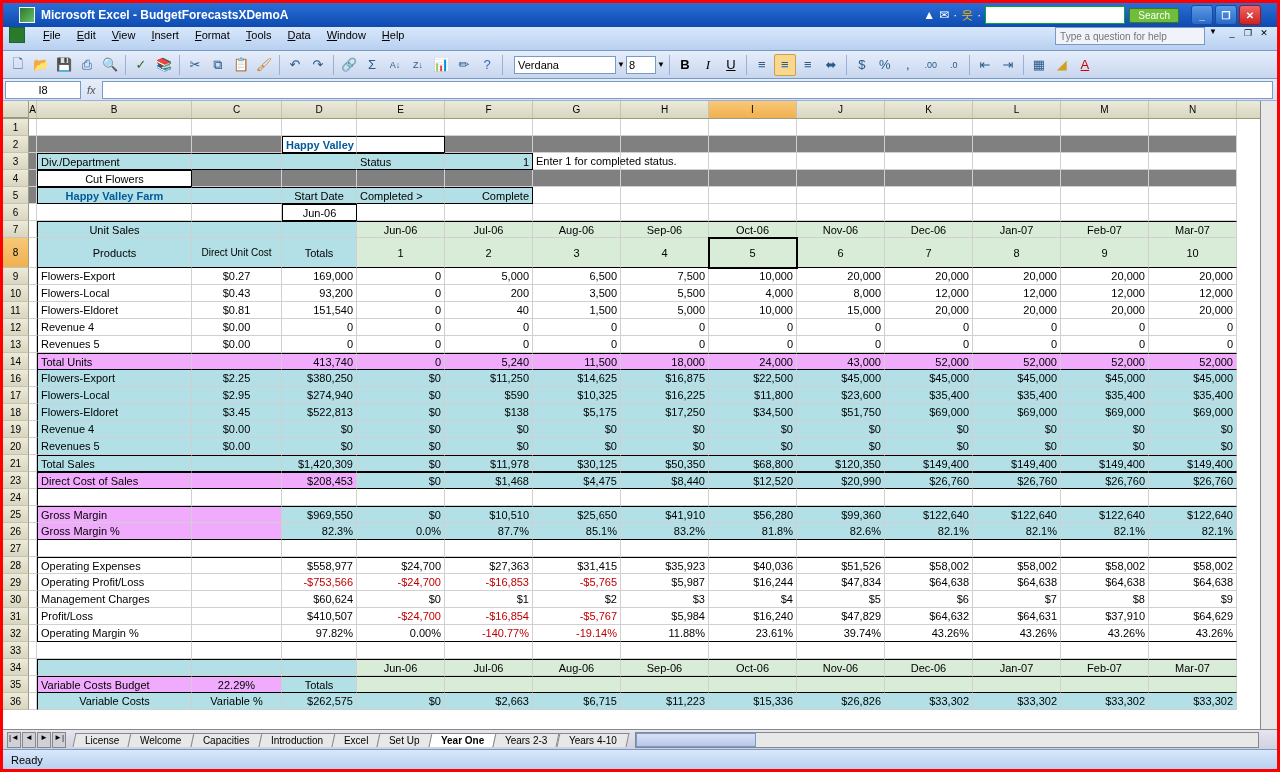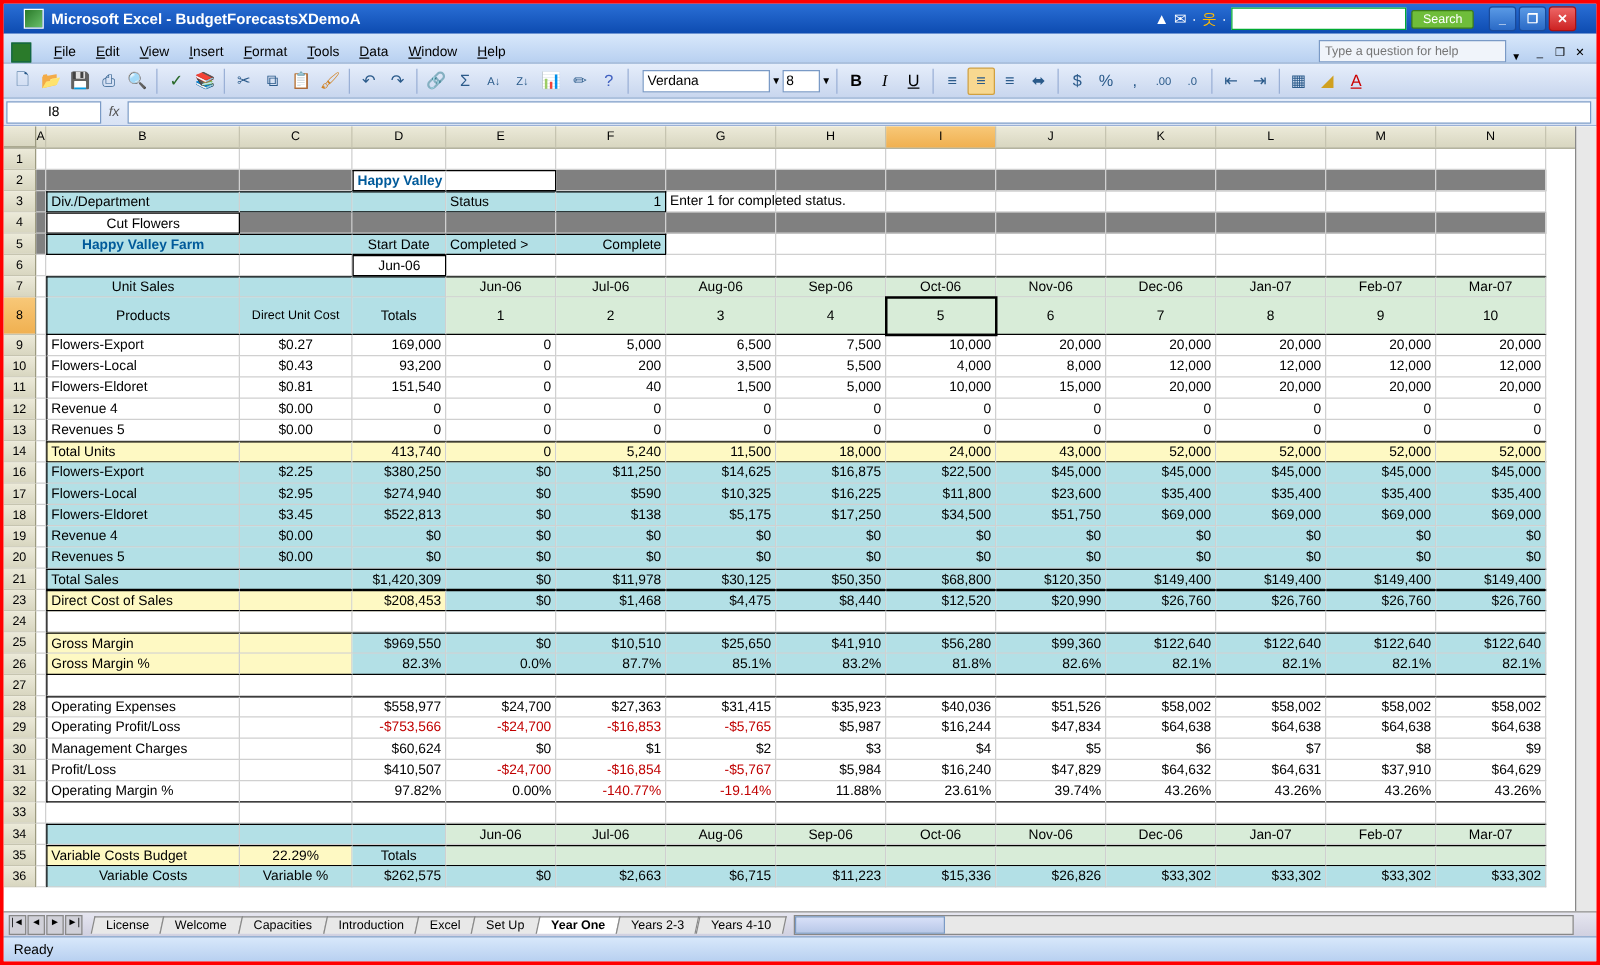--- a/index.html
+++ b/index.html
@@ -7,21 +7,21 @@
 .window { background: #fff; width: 100%; height: 100%; display: flex; flex-direction: column; }
 .titlebar { background: linear-gradient(to bottom, #2a6fd6, #0d4bb0); color: #fff; height: 24px; display: flex; align-items: center; padding: 0 16px; font-size: 12px; }
 .titlebar .appicon { width: 16px; height: 16px; background: linear-gradient(135deg,#2a7a2a,#6ac06a); margin-right: 6px; border:1px solid #fff;}
 .titlebar .title { font-weight: bold; flex: 1;}
 .titlebar .rightctrl { display:flex; align-items:center; gap:4px; }
 .titlebar .searchbox { width:140px; height:18px; background:#fff; border:1px solid #0a3; font-size:11px; padding:0 4px; }
 .titlebar .searchbtn { background:#6fbd3a; color:#fff; border:1px solid #3a7a1a; padding:1px 8px; font-size:10px; border-radius:2px; }
 .winbtns { display:flex; gap:2px; margin-left:8px;}
 .winbtn { width:22px; height:20px; background: linear-gradient(to bottom,#5a9ae6,#2a6ac6); border:1px solid #1a4a9a; border-radius:3px; display:flex; align-items:center; justify-content:center; color:#fff; font-weight:bold; font-size:10px;}
 .winbtn.close { background: linear-gradient(to bottom, #e66, #c22); border-color:#a11;}
-.menubar { background:linear-gradient(to bottom,#d8e8fb,#b8d0f0); height:24px; display:flex; align-items:flex-end; padding:0 6px; gap:2px; border-bottom:1px solid #7a9ac6;}
+.menubar { background:linear-gradient(to bottom,#d8e8fb,#b8d0f0); height:24px; display:flex; align-items:flex-start; padding:0 6px; gap:2px; border-bottom:1px solid #7a9ac6;}
 .menubar .excelicon { width:16px; height:16px; background:#2a7a2a; border:1px solid #164; margin-right:8px;}
 .menubar .mi { padding:2px 8px; cursor:default;}
 .menubar .helpbox { margin-left:auto; width:150px; height:18px; border:1px solid #7a9ac6; background:#f0f4fa; font-size:10px; color:#888; padding:1px 4px;}
 .menubar .mdibtns { display:flex; gap:2px; margin-left:6px;}
 .menubar .mdibtn { width:14px; height:14px; font-size:9px; text-align:center; line-height:12px; cursor:default;}
 .toolbar { background:linear-gradient(to bottom,#e6eefb,#c8d6ee); height:28px; display:flex; align-items:center; padding:0 4px; gap:1px; border-bottom:1px solid #7a9ac6;}
 .tbtn { width:22px; height:22px; display:flex; align-items:center; justify-content:center; font-size:13px; color:#2a5a8a; cursor:default; border:1px solid transparent; border-radius:2px;}
 .tsep { width:1px; height:20px; background:#9ab0d6; margin:0 3px;}
 .fontsel { width:102px; height:18px; border:1px solid #7a9ac6; background:#fff; font-size:11px; padding:0 3px;}
 .sizesel { width:30px; height:18px; border:1px solid #7a9ac6; background:#fff; font-size:11px; padding:0 2px; text-align:left;}
@@ -37,21 +37,21 @@
 .rowhead.sel{background:linear-gradient(to bottom,#f8c878,#f0b050);}
 .colhead { border-right:1px solid #c6c4b0; text-align:center; font-size:10px; display:flex; align-items:center; justify-content:center;}
 .colhead.sel{background:linear-gradient(to bottom,#f8c878,#f0b050);}
 .corner { width:26px; background:linear-gradient(to bottom,#ecead9,#d8d6c0); border-right:1px solid #9c9a80; border-bottom:1px solid #9c9a80;}
 .gridbody { flex:1; overflow:hidden; position:relative;}
 .row { display:flex; height:17px;}
 .cell { border-right:1px solid #d0d0d0; border-bottom:1px solid #d0d0d0; padding:0 3px; font-size:11px; display:flex; align-items:center; overflow:hidden; white-space:nowrap;}
 .cell.r{justify-content:flex-end;}
 .cell.c{justify-content:center;}
 .cB{background:#b3e0e6;} 
-.cG{background:#fef9c3;} 
+.cG{background:#f0abfc;} 
 .cH{background:#d8ecd8;} 
 .cGr{background:#808080;color:#808080;}
 .bold{font-weight:bold;} .blue{color:#005a9a;} .red{color:#c00000;}
 .bt{border-top:1px solid #000;} .bb{border-bottom:1px solid #000;} .bl{border-left:1px solid #000;} .br{border-right:1px solid #000;}
 .selcell{outline:2px solid #000; outline-offset:-1px; z-index:1;}
 .tabs-row { height:20px; background:linear-gradient(to bottom,#e6e6f0,#d0d0e0); display:flex; align-items:center; border-top:1px solid #888;}
 .tabnav { display:flex; gap:1px; padding:0 4px;}
 .tabnavbtn { width:14px; height:16px; background:#d0d0d8; border:1px solid #888; font-size:8px; text-align:center;}
 .sheettabs { display:flex; margin-left:4px; align-items:flex-end;}
 .sheettab { padding:1px 10px; background:#e8e8e8; border:1px solid #888; border-bottom:none; font-size:10px; margin-right:-1px; transform:skewX(-12deg);}

